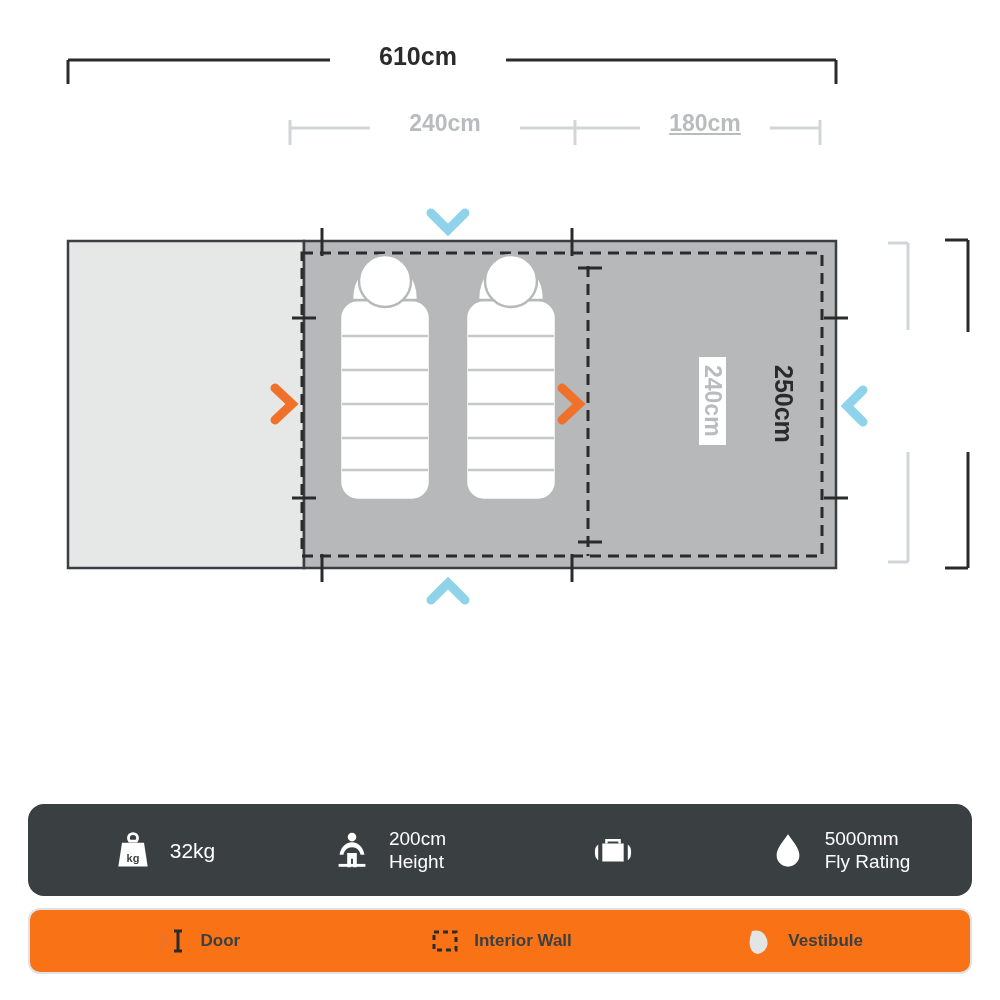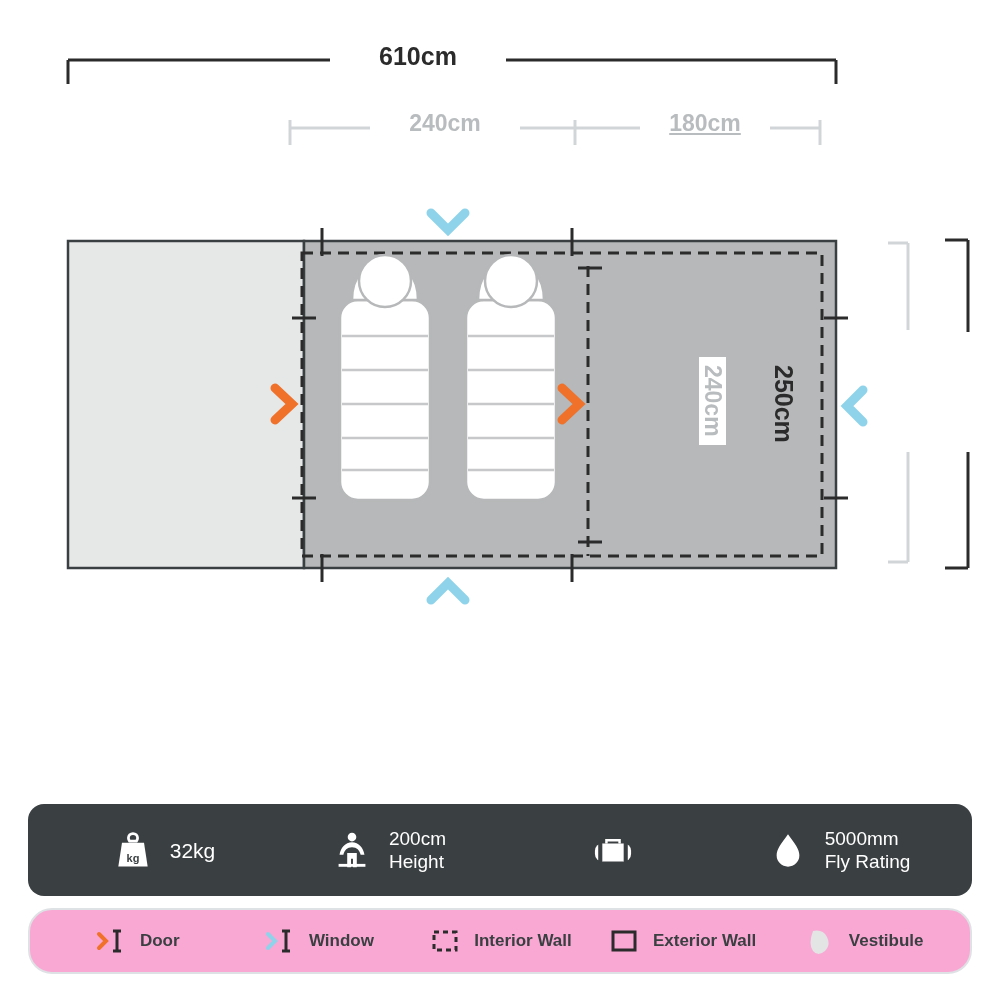--- a/index.html
+++ b/index.html
@@ -106,23 +106,23 @@
   }
   .info-text.single { font-size: 21px; }
 
   
   .legend-bar {
     position: absolute;
     left: 28px;
     top: 908px;
     width: 944px;
     height: 66px;
-    background: #f9a8d4;
+    background: #f97316;
     border: 2px solid #dfe2e4;
-    border-radius: 24px;
+    border-radius: 12px;
     display: flex;
     align-items: center;
     box-sizing: border-box;
     padding: 0 16px;
   }
   .legend-item {
     flex: 1;
     display: flex;
     align-items: center;
     justify-content: center;
@@ -307,49 +307,30 @@
         <svg viewBox="0 0 34 30" width="34" height="30">
           <polyline points="5,8 12,15 5,22" fill="none" stroke="#f0712a" stroke-width="4" stroke-linecap="round"></polyline>
           <line x1="23" y1="5" x2="23" y2="25" stroke="#2b2b2b" stroke-width="3"></line>
           <line x1="19" y1="5" x2="27" y2="5" stroke="#2b2b2b" stroke-width="3"></line>
           <line x1="19" y1="25" x2="27" y2="25" stroke="#2b2b2b" stroke-width="3"></line>
         </svg>
       </span>
       <span class="legend-label">Door</span>
     </div>
 
-    <div class="legend-item">
-      <span class="legend-glyph">
-        <svg viewBox="0 0 34 30" width="34" height="30">
-          <polyline points="5,8 12,15 5,22" fill="none" stroke="#8fd3ea" stroke-width="4" stroke-linecap="round"></polyline>
-          <line x1="23" y1="5" x2="23" y2="25" stroke="#2b2b2b" stroke-width="3"></line>
-          <line x1="19" y1="5" x2="27" y2="5" stroke="#2b2b2b" stroke-width="3"></line>
-          <line x1="19" y1="25" x2="27" y2="25" stroke="#2b2b2b" stroke-width="3"></line>
-        </svg>
-      </span>
-      <span class="legend-label">Window</span>
-    </div>
 
     <div class="legend-item">
       <span class="legend-glyph">
         <svg viewBox="0 0 34 30" width="34" height="30">
           <rect x="6" y="6" width="22" height="18" fill="none" stroke="#2b2b2b" stroke-width="3" stroke-dasharray="5 4"></rect>
         </svg>
       </span>
       <span class="legend-label">Interior Wall</span>
     </div>
 
-    <div class="legend-item">
-      <span class="legend-glyph">
-        <svg viewBox="0 0 34 30" width="34" height="30">
-          <rect x="6" y="6" width="22" height="18" fill="none" stroke="#2b2b2b" stroke-width="3"></rect>
-        </svg>
-      </span>
-      <span class="legend-label">Exterior Wall</span>
-    </div>
 
     <div class="legend-item">
       <span class="legend-glyph">
         <svg viewBox="0 0 34 30" width="34" height="30">
           <path d="M10 5 q10 -2 14 6 q4 8 -2 14 q-7 6 -12 0 q-5 -7 0 -20 z" fill="#e3e4e4"></path>
         </svg>
       </span>
       <span class="legend-label">Vestibule</span>
     </div>
   </div>

